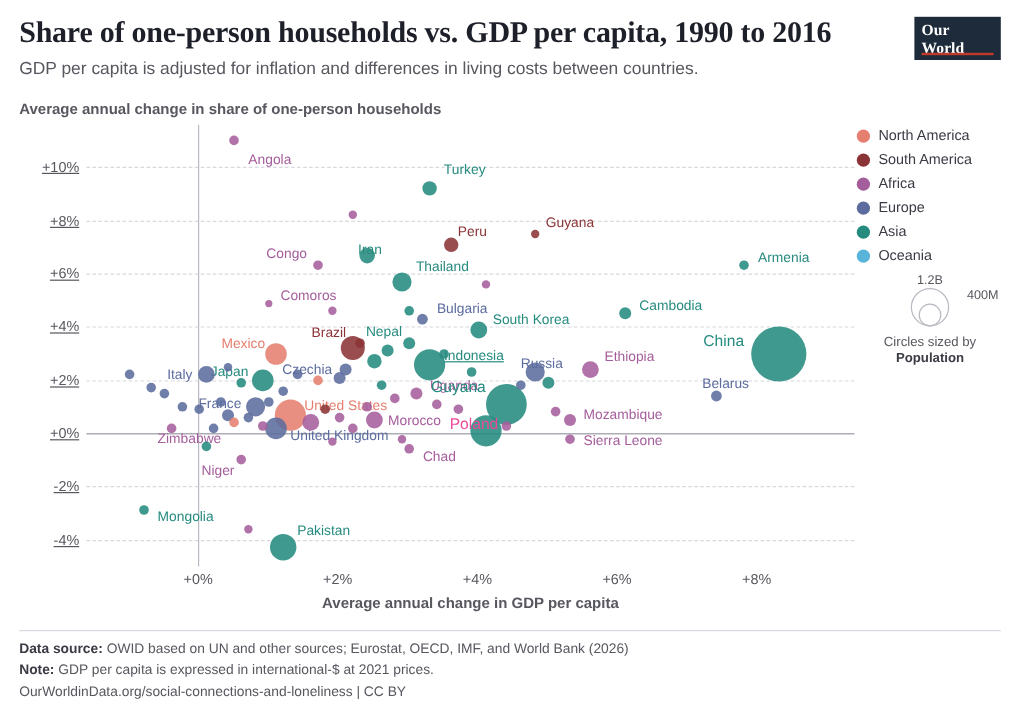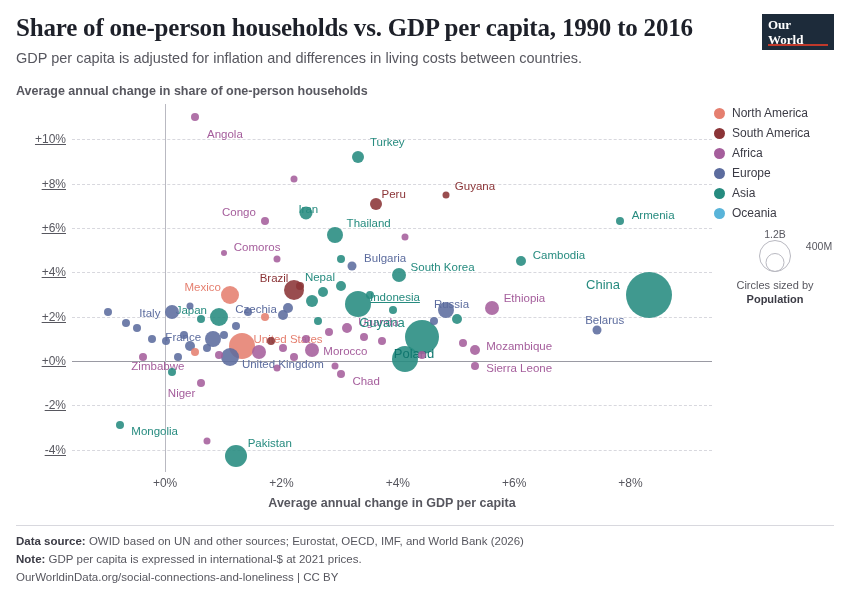--- a/index.html
+++ b/index.html
@@ -158,21 +158,21 @@
     <div class="dlabel" style="left: 332.8px; top: 218.361px; color: rgb(38, 139, 127); transform: translate(-100%, -50%); font-size: 13px;">Guyana</div>
     <div class="dot" style="left: 140.8px; top: 234.988px; width: 16px; height: 16px; background: rgb(92, 108, 158); opacity: 0.88;"></div>
     <div class="dlabel" style="left: 129.164px; top: 232.771px; color: rgb(92, 108, 158); transform: translate(-100%, -50%);">France</div>
     <div class="dot" style="left: 169.891px; top: 241.639px; width: 26px; height: 26px; background: rgb(229, 127, 111); opacity: 0.88;"></div>
     <div class="dlabel" style="left: 181.527px; top: 234.988px; color: rgb(229, 127, 111); transform: translate(0px, -50%);">United States</div>
     <div class="dot" style="left: 239.709px; top: 246.072px; width: 14px; height: 14px; background: rgb(165, 94, 156); opacity: 0.88;"></div>
     <div class="dlabel" style="left: 251.345px; top: 247.181px; color: rgb(165, 94, 156); transform: translate(0px, -50%);">Morocco</div>
     <div class="dot" style="left: 402.618px; top: 246.072px; width: 10px; height: 10px; background: rgb(165, 94, 156); opacity: 0.88;"></div>
     <div class="dlabel" style="left: 414.255px; top: 241.639px; color: rgb(165, 94, 156); transform: translate(0px, -50%);">Mozambique</div>
     <div class="dot" style="left: 332.8px; top: 254.94px; width: 26px; height: 26px; background: rgb(38, 139, 127); opacity: 0.88;"></div>
-    <div class="dlabel" style="left: 342px; top: 249.398px; color: #0f766e; font-size: 13px;">Poland</div>
+    <div class="dlabel" style="left: 323px; top: 249.398px; color: #ec4899; font-size: 13px;">Poland</div>
     <div class="dot" style="left: 158.255px; top: 252.723px; width: 18px; height: 18px; background: rgb(92, 108, 158); opacity: 0.88;"></div>
     <div class="dlabel" style="left: 169.891px; top: 260.482px; color: rgb(92, 108, 158); transform: translate(0px, -50%);">United Kingdom</div>
     <div class="dot" style="left: 402.618px; top: 261.59px; width: 8px; height: 8px; background: rgb(165, 94, 156); opacity: 0.88;"></div>
     <div class="dlabel" style="left: 414.255px; top: 263.807px; color: rgb(165, 94, 156); transform: translate(0px, -50%);">Sierra Leone</div>
     <div class="dot" style="left: 70.9818px; top: 252.723px; width: 8px; height: 8px; background: rgb(165, 94, 156); opacity: 0.88;"></div>
     <div class="dlabel" style="left: 59.3455px; top: 261.59px; color: rgb(165, 94, 156); transform: translate(0px, -50%);">Zimbabwe</div>
     <div class="dot" style="left: 268.8px; top: 270.458px; width: 8px; height: 8px; background: rgb(165, 94, 156); opacity: 0.88;"></div>
     <div class="dlabel" style="left: 280.436px; top: 277.108px; color: rgb(165, 94, 156); transform: translate(0px, -50%);">Chad</div>
     <div class="dot" style="left: 129.164px; top: 279.325px; width: 8px; height: 8px; background: rgb(165, 94, 156); opacity: 0.88;"></div>
     <div class="dlabel" style="left: 123.345px; top: 289.301px; color: rgb(165, 94, 156); transform: translate(-100%, -50%);">Niger</div>

